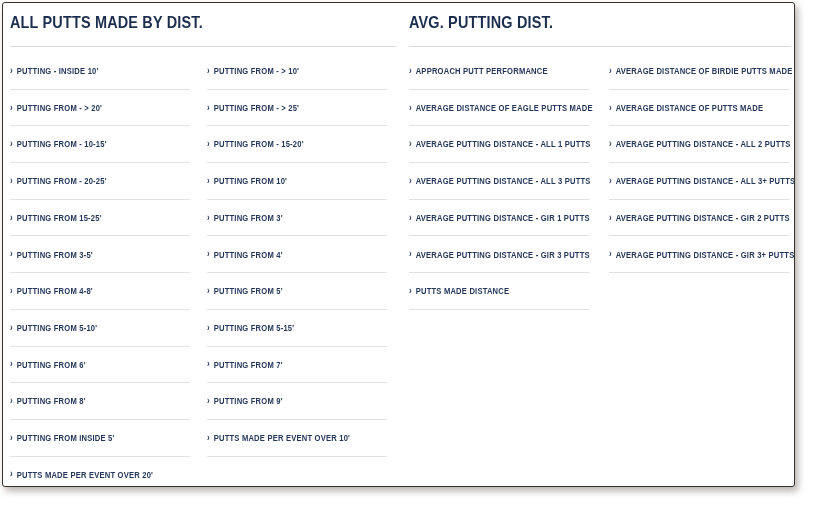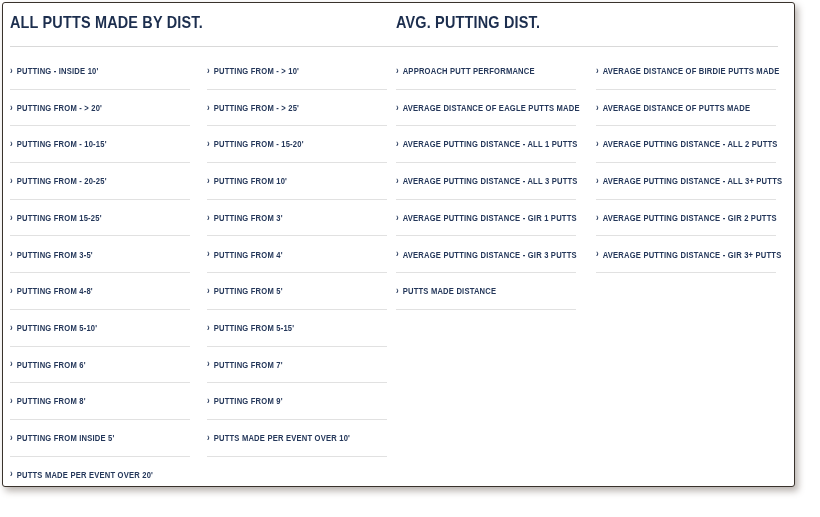--- a/index.html
+++ b/index.html
@@ -32,20 +32,21 @@
     box-sizing: border-box;
   }
   .section {
     box-sizing: border-box;
   }
   .section.left {
     margin-left: 7px;
     width: 386px;
   }
   .section.right {
+    margin-left: 13px;
     width: 382px;
   }
   .sec-title {
     margin: 10px 0 0 0;
     font-size: 17px;
     font-weight: 700;
     letter-spacing: 0.2px;
     color: #1c2e4e;
     transform: scaleX(0.85);
     transform-origin: left center;

